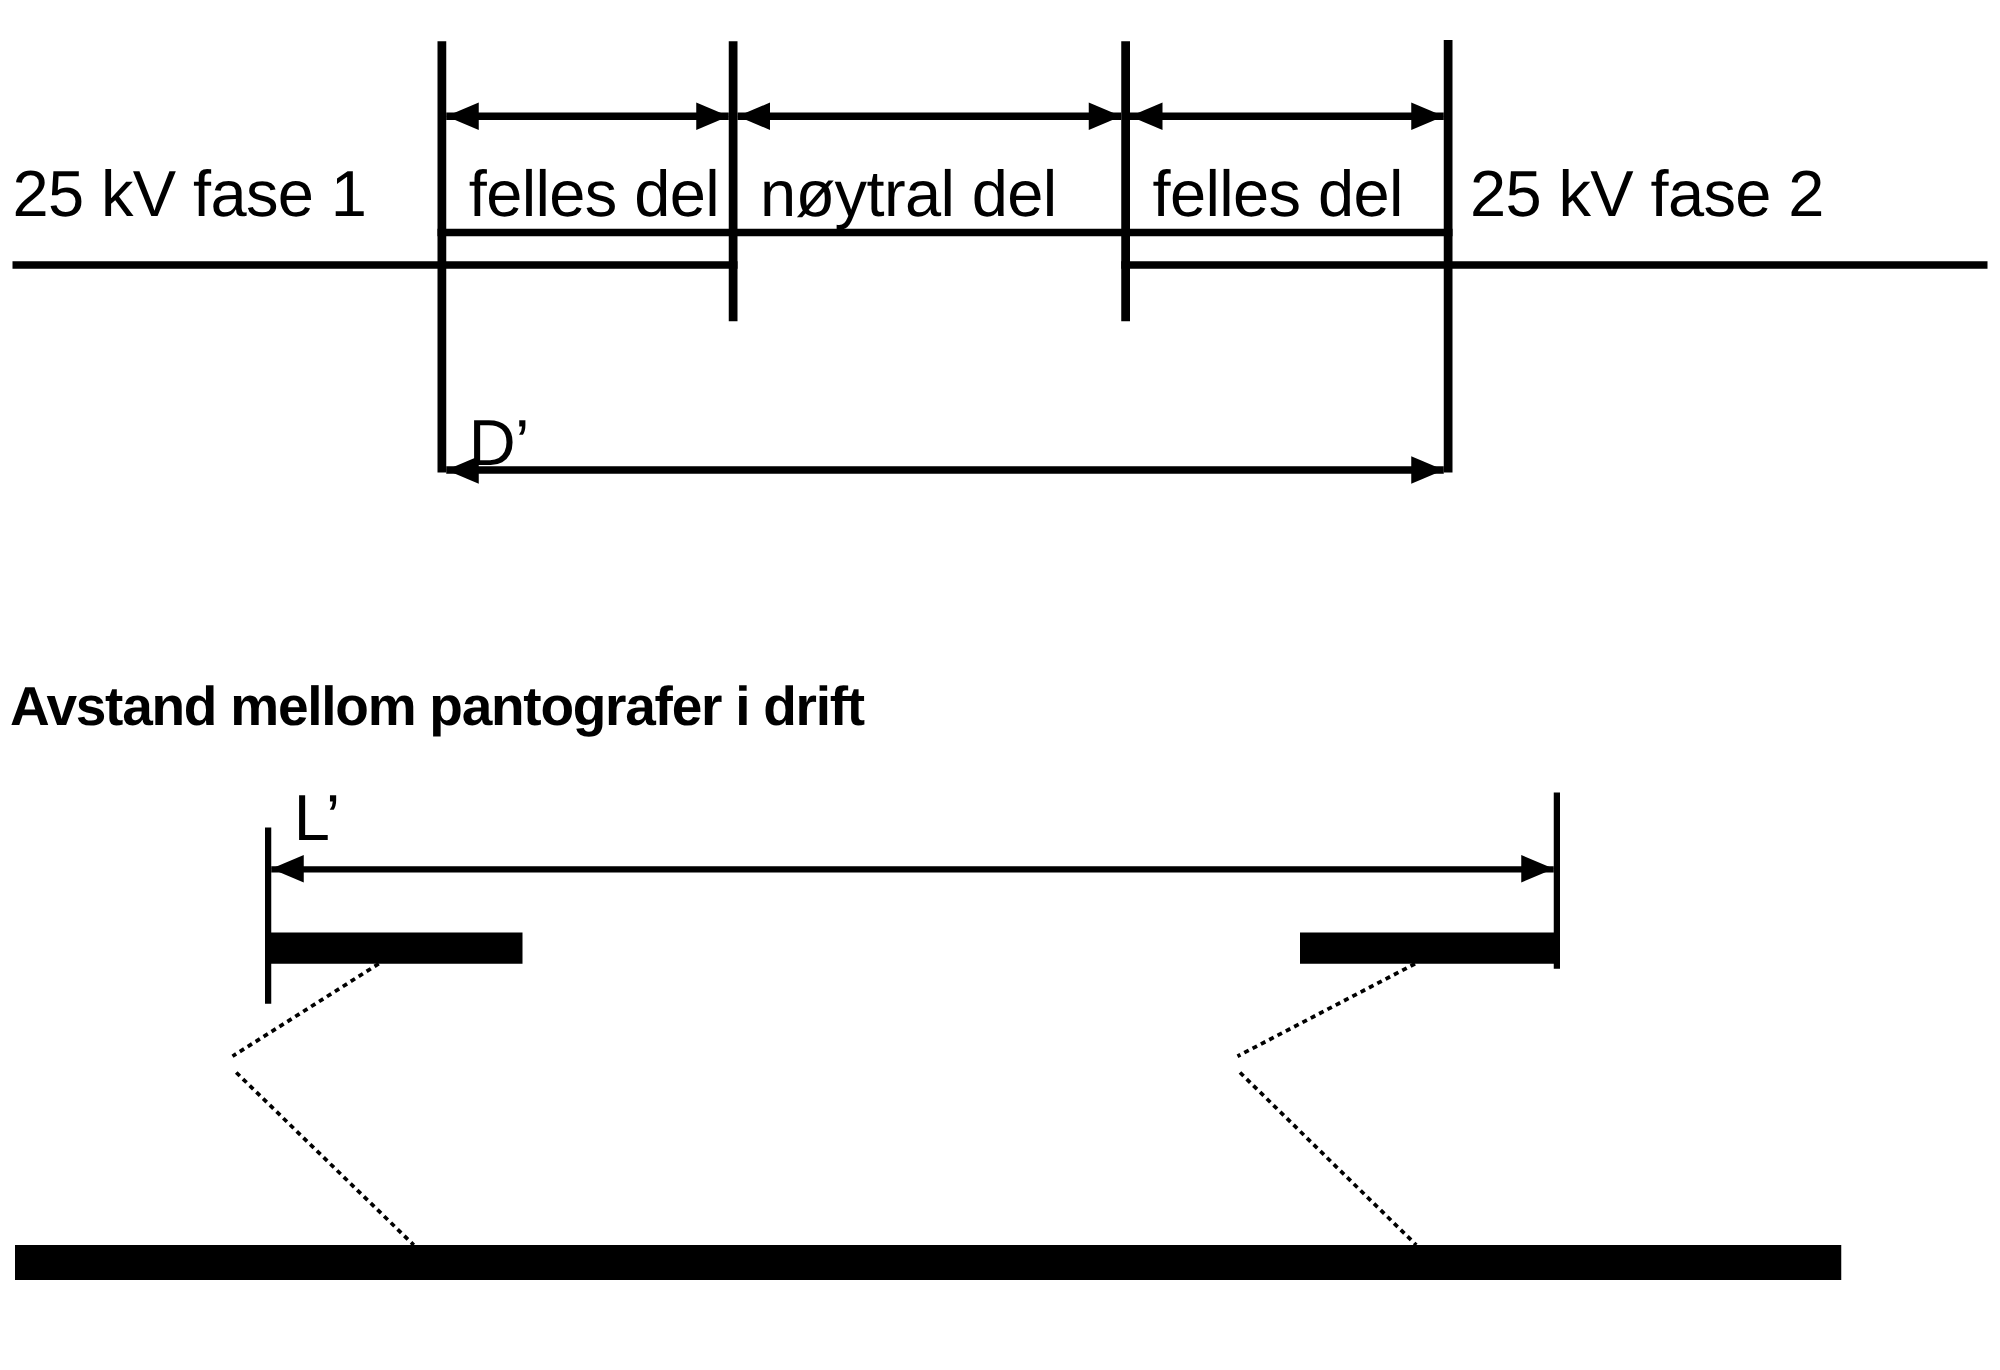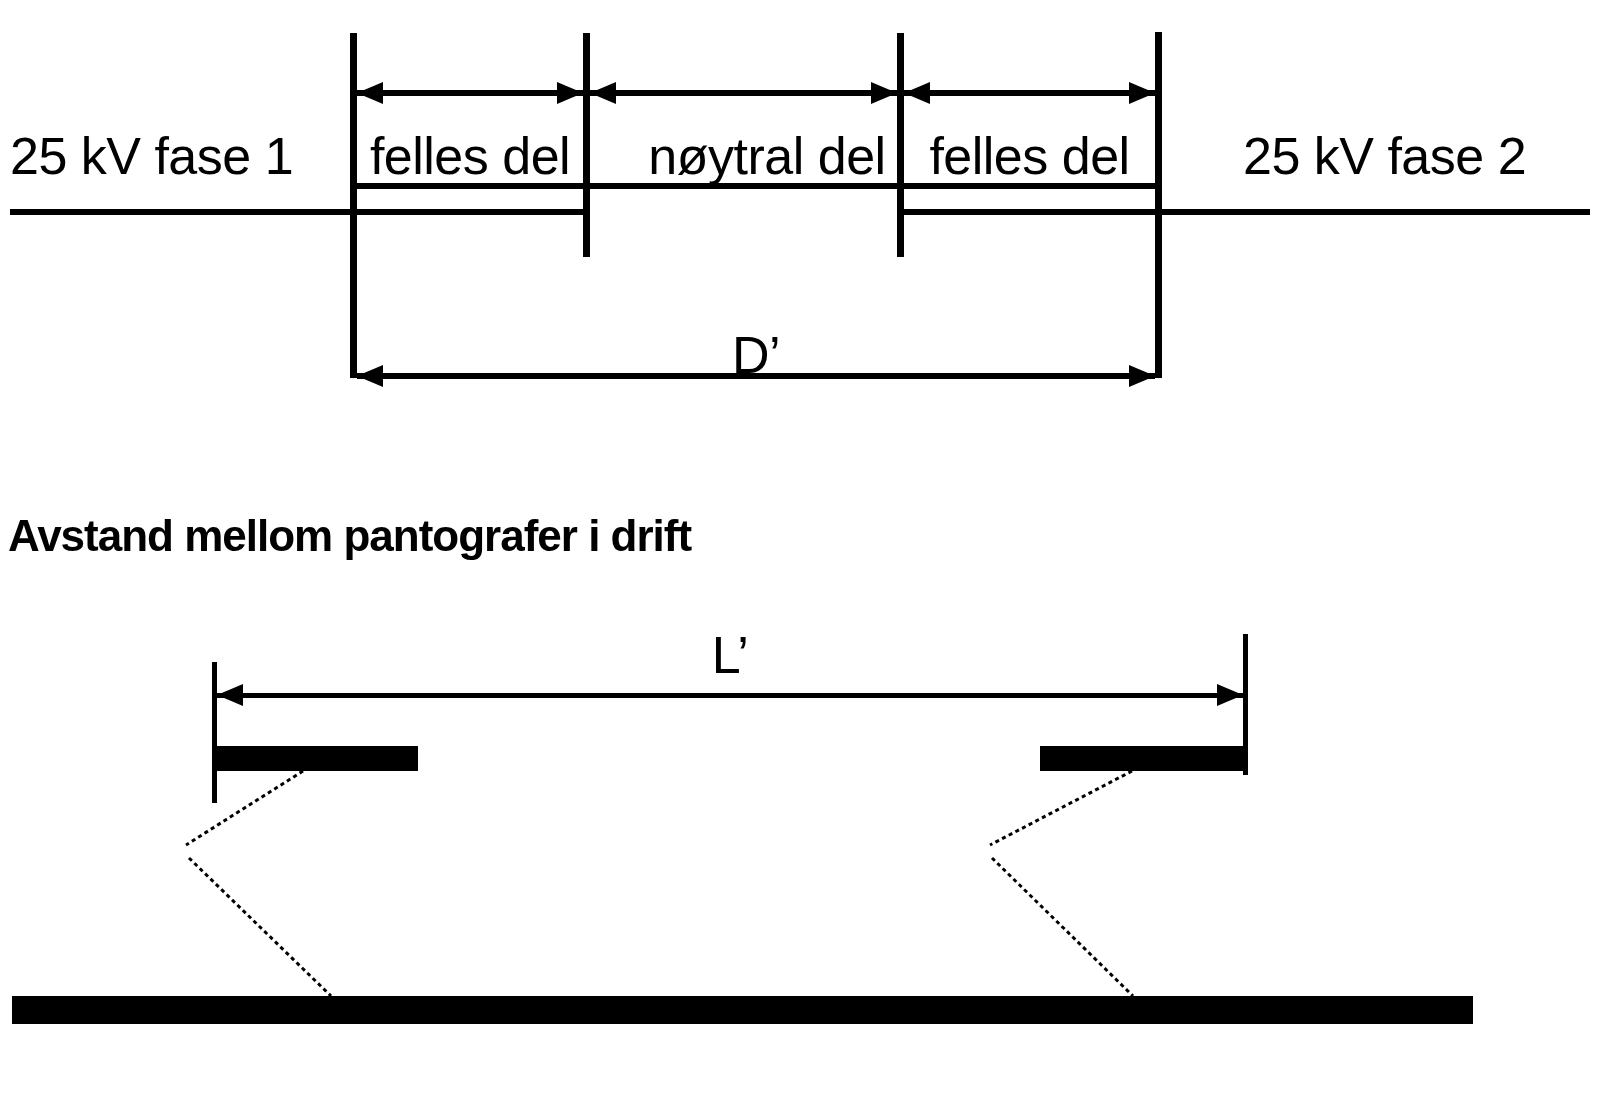--- a/index.html
+++ b/index.html
@@ -39,25 +39,25 @@
   }
   .arrow-left  { border-right: 26px solid #000000; }
   .arrow-right { border-left: 26px solid #000000; }
   .label {
     position: absolute;
     font-size: 52px;
     line-height: 1;
     white-space: nowrap;
     letter-spacing: -0.5px;
   }
-  .label-centered { text-align: center; }
+  .label-centered { text-align: left; margin-left: 18px; }
   .heading {
     position: absolute;
     left: 8px;
-    top: 514px;
+    top: 544px;
     font-size: 44px;
     line-height: 1;
     font-weight: bold;
     letter-spacing: -1px;
     white-space: nowrap;
   }
   .arms-svg {
     position: absolute;
     left: 0;
     top: 0;
@@ -86,21 +86,21 @@
     <div class="arrow arrow-right" style="left:871px; top:82px;"></div>
 
     <div class="hline" style="left:904px; top:90px; width:251px;"></div>
     <div class="arrow arrow-left" style="left:904px; top:82px;"></div>
     <div class="arrow arrow-right" style="left:1129px; top:82px;"></div>
 
     <div class="label" style="left:10px; top:130px;">25 kV fase 1</div>
     <div class="label label-centered" style="left:357px; top:130px; width:226px;">felles del</div>
     <div class="label label-centered" style="left:590px; top:130px; width:354px;">nøytral del</div>
     <div class="label label-centered" style="left:904px; top:130px; width:251px;">felles del</div>
-    <div class="label" style="left:1243px; top:130px;text-align:right;">25 kV fase 2</div>
+    <div class="label" style="left:1176px; top:130px;text-align:right;">25 kV fase 2</div>
 
     <div class="hline" style="left:350px; top:183px; width:812px;"></div>
     <div class="hline" style="left:10px;  top:209px; width:580px;"></div>
     <div class="hline" style="left:897px; top:209px; width:693px;"></div>
 
     <div class="label label-centered" style="left:357px; top:329px; width:798px;">D’</div>
     <div class="hline" style="left:357px; top:373px; width:798px;"></div>
     <div class="arrow arrow-left" style="left:357px; top:365px;"></div>
     <div class="arrow arrow-right" style="left:1129px; top:365px;"></div>
   </div>

